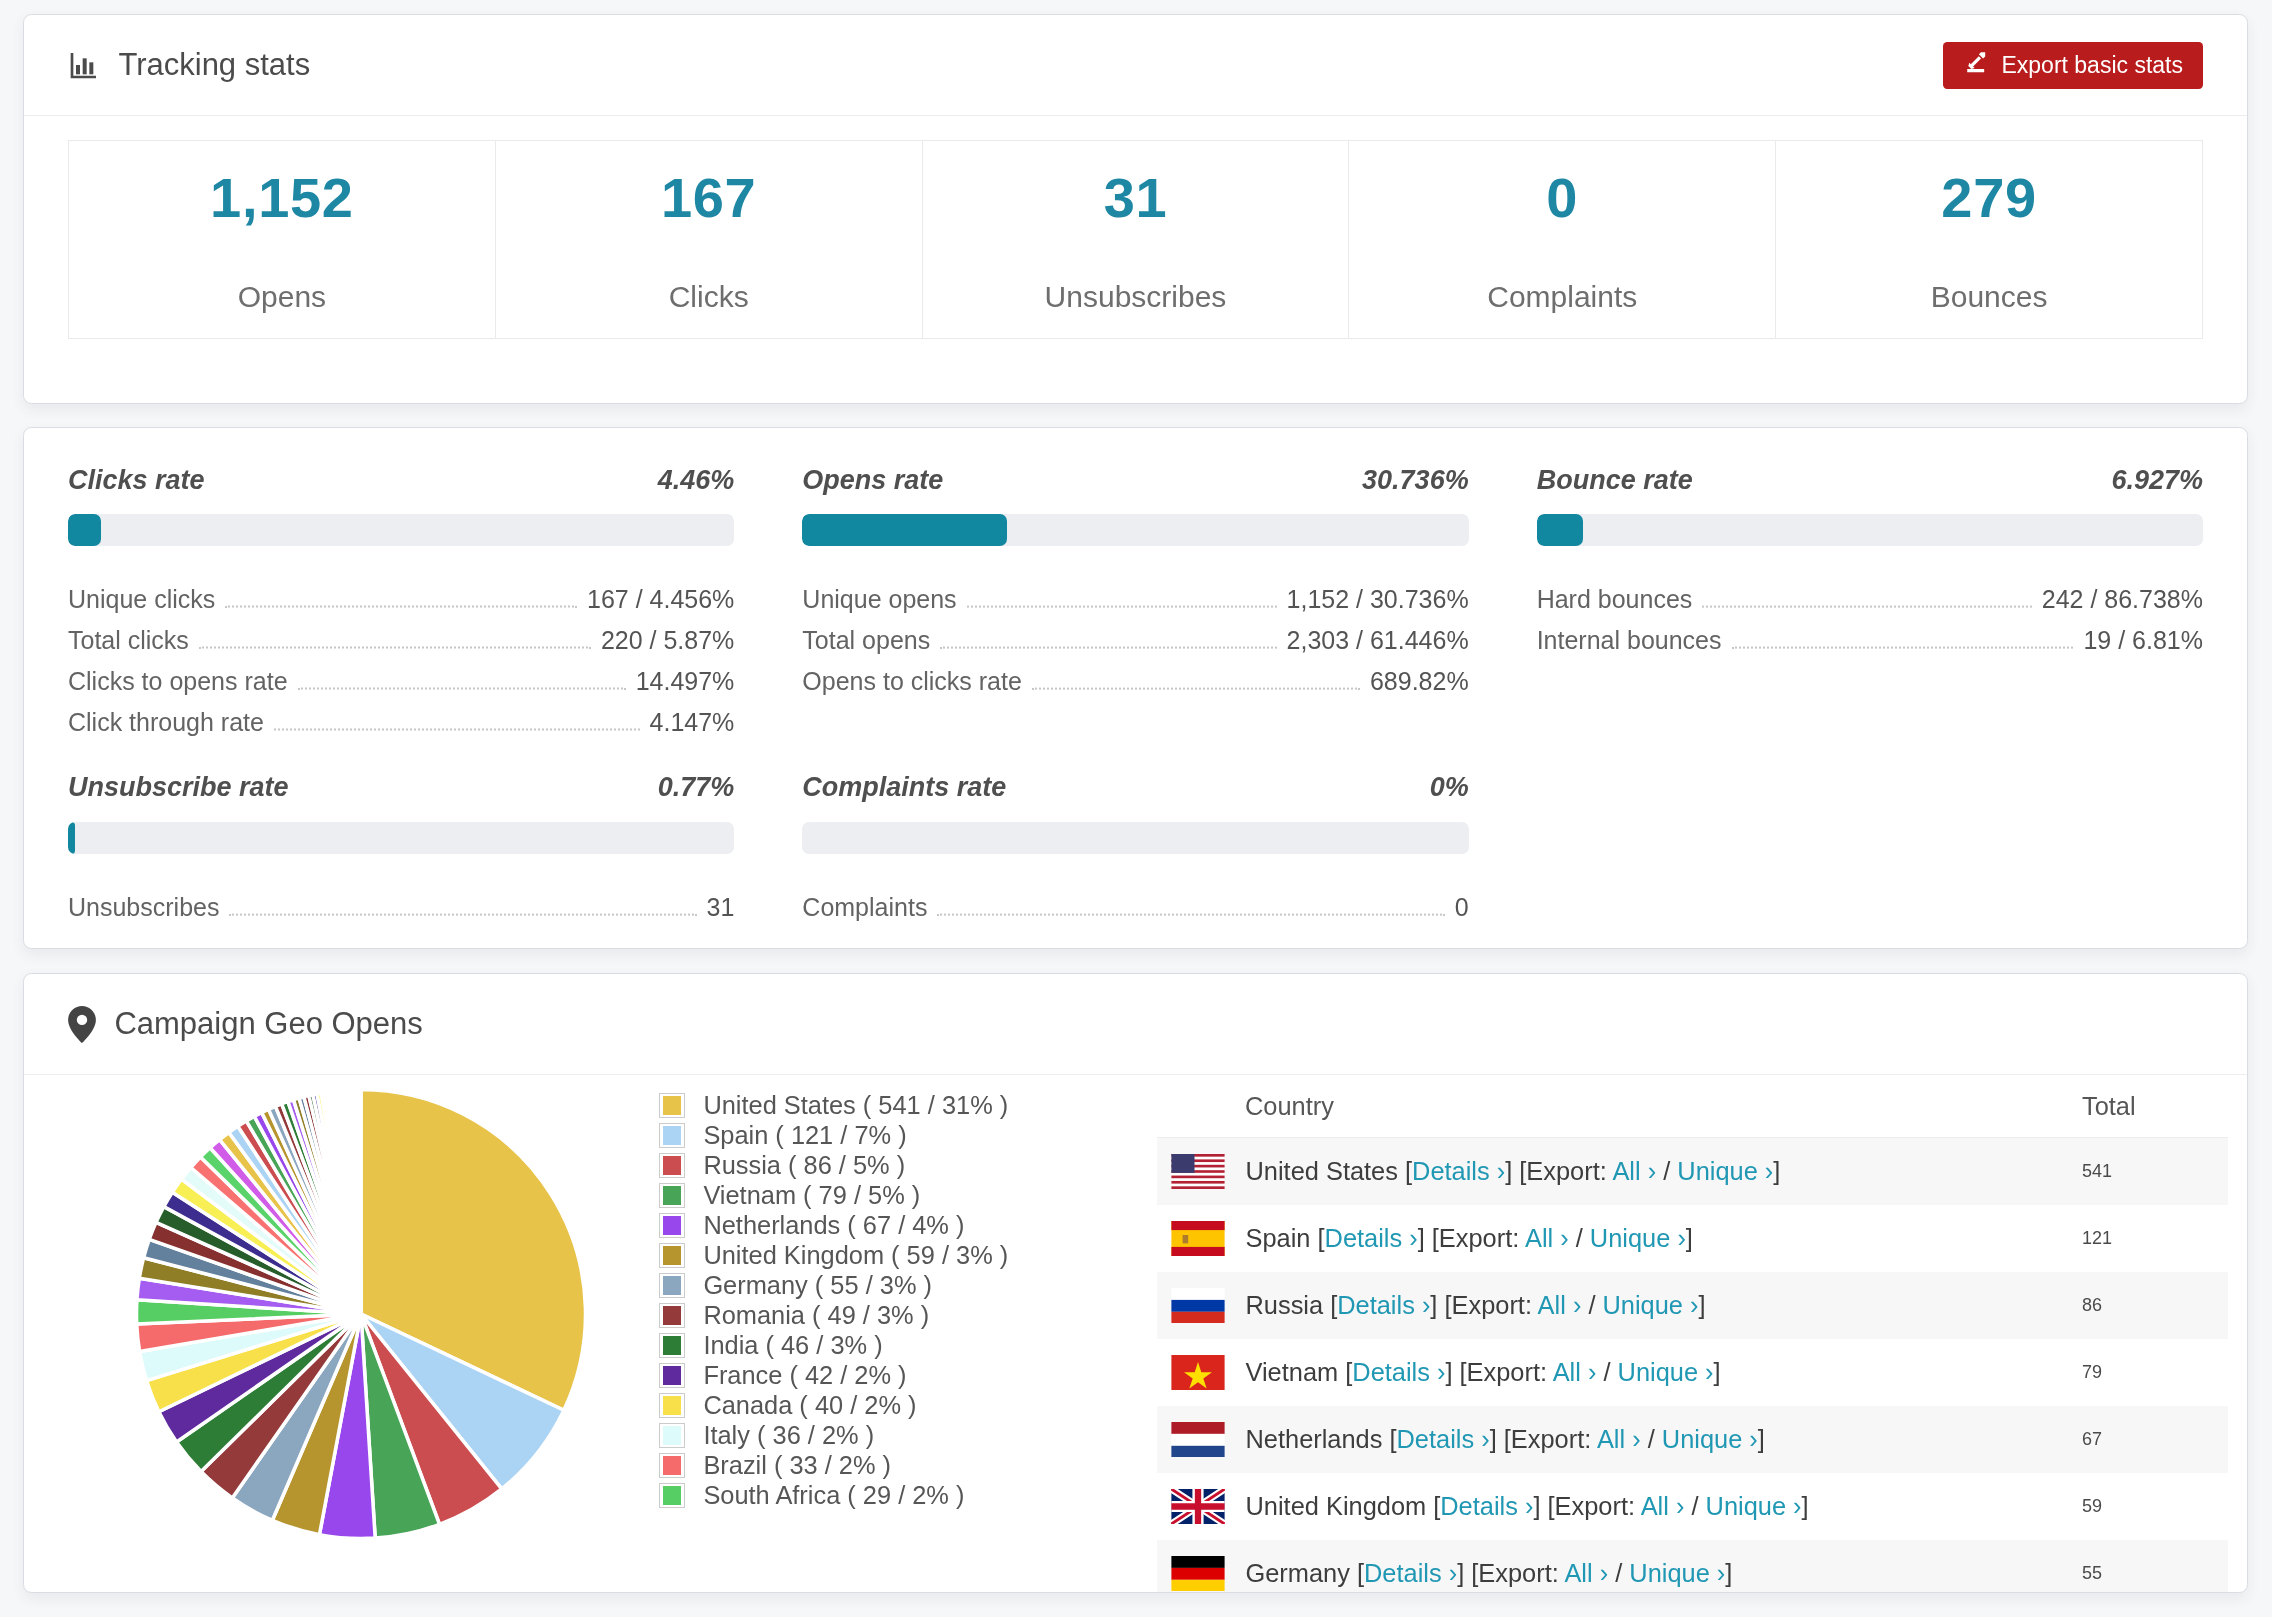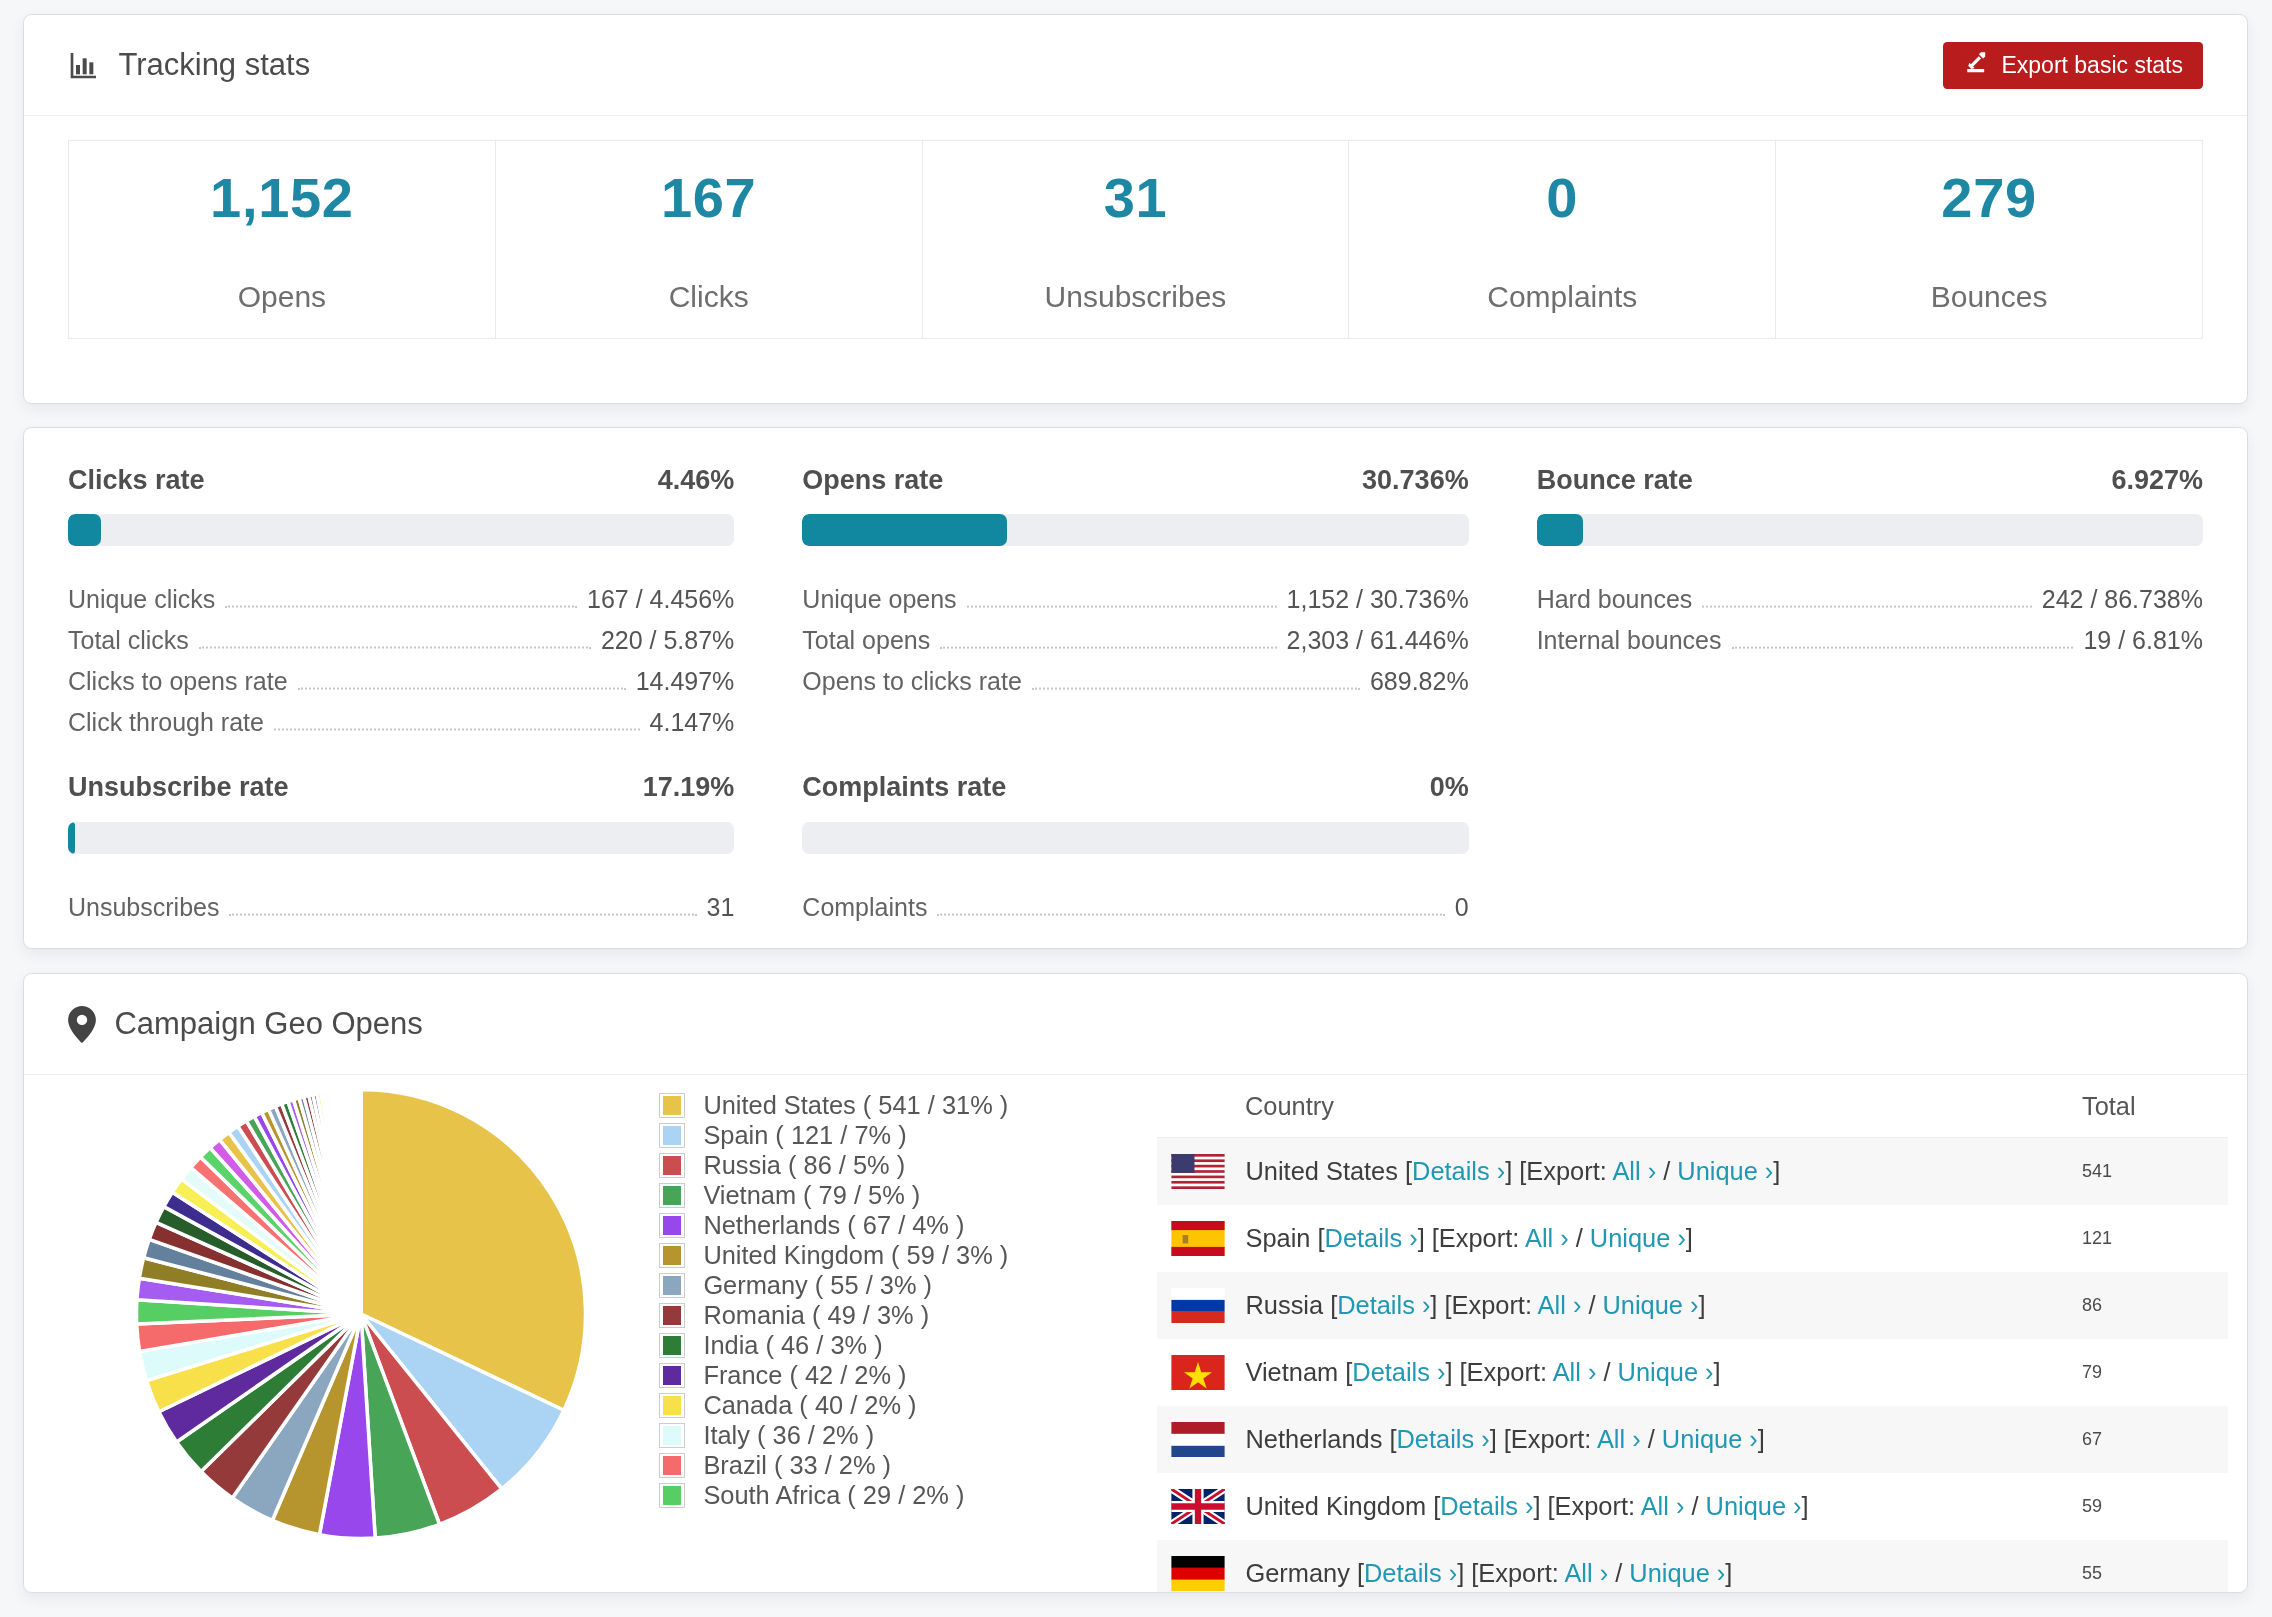--- a/index.html
+++ b/index.html
@@ -44,21 +44,21 @@
   .stat-cell:last-child{border-right:none;}
   .stat-value{font-size:56px;font-weight:700;color:#1e87a3;letter-spacing:0.7px;}
   .stat-label{font-size:30px;color:#6e6e6e;margin-top:32px;}
 
   
   #panels-grid{
     padding:37px 44px 0;display:grid;grid-template-columns:repeat(3,1fr);
     column-gap:68px;row-gap:35px;
   }
   .panel-titlebar{display:flex;justify-content:space-between;align-items:baseline;}
-  .panel-title,.panel-value{font-size:27px;font-weight:700;color:#4f4f4f;}
+  .panel-title,.panel-value{font-size:27px;font-weight:700;color:#4f4f4f;font-style:italic;}
   .panel-bar{
     margin-top:18.4px;height:32px;background:#eceef1;border-radius:7px;overflow:hidden;
   }
   .panel-fill{height:100%;background:#1287a0;border-radius:7px;}
   .panel-rows{margin-top:27px;}
   .stat-row{display:flex;align-items:flex-end;height:41px;}
   .stat-row-label{font-size:25px;color:#636363;white-space:nowrap;}
   .stat-row-value{font-size:25px;color:#545454;white-space:nowrap;}
   .leader{flex:1;border-bottom:2.1px dotted #c6c6c6;margin:0 10px;transform:translateY(-6.4px);}
 
@@ -215,21 +215,21 @@
           <div class="stat-row">
             <span class="stat-row-label">Internal bounces</span>
             <span class="leader"></span>
             <span class="stat-row-value">19 / 6.81%</span>
           </div>
         </div>
       </div>
       <div class="panel">
         <div class="panel-titlebar">
           <span class="panel-title">Unsubscribe rate</span>
-          <span class="panel-value">17.19%</span>
+          <span class="panel-value">0.77%</span>
         </div>
         <div class="panel-bar">
           <div class="panel-fill" style="width: 1.1%;"></div>
         </div>
         <div class="panel-rows">
           <div class="stat-row">
             <span class="stat-row-label">Unsubscribes</span>
             <span class="leader"></span>
             <span class="stat-row-value">31</span>
           </div>

